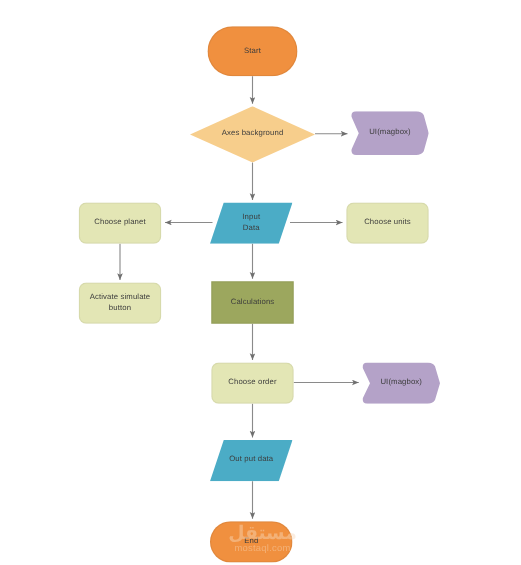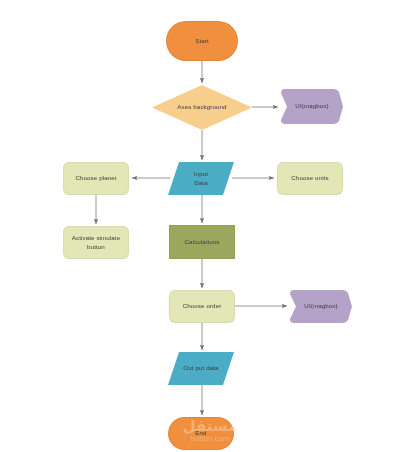--- a/index.html
+++ b/index.html
@@ -196,16 +196,16 @@
     </svg>
     <span class="lbl">Out put data</span>
   </div>
 
   <div class="node n-term" style="left:168px; top:417px; width:66px; height:33px; background:#F0903F; border-radius:18px;">
     <span class="lbl">End</span>
   </div>
 
   <div id="watermark">
     <span class="wm-ar">مستقل</span>
-    <span class="wm-url">button.com</span>
+    <span class="wm-url">mostaql.com</span>
   </div>
 
 </div>
 
 </body></html>

